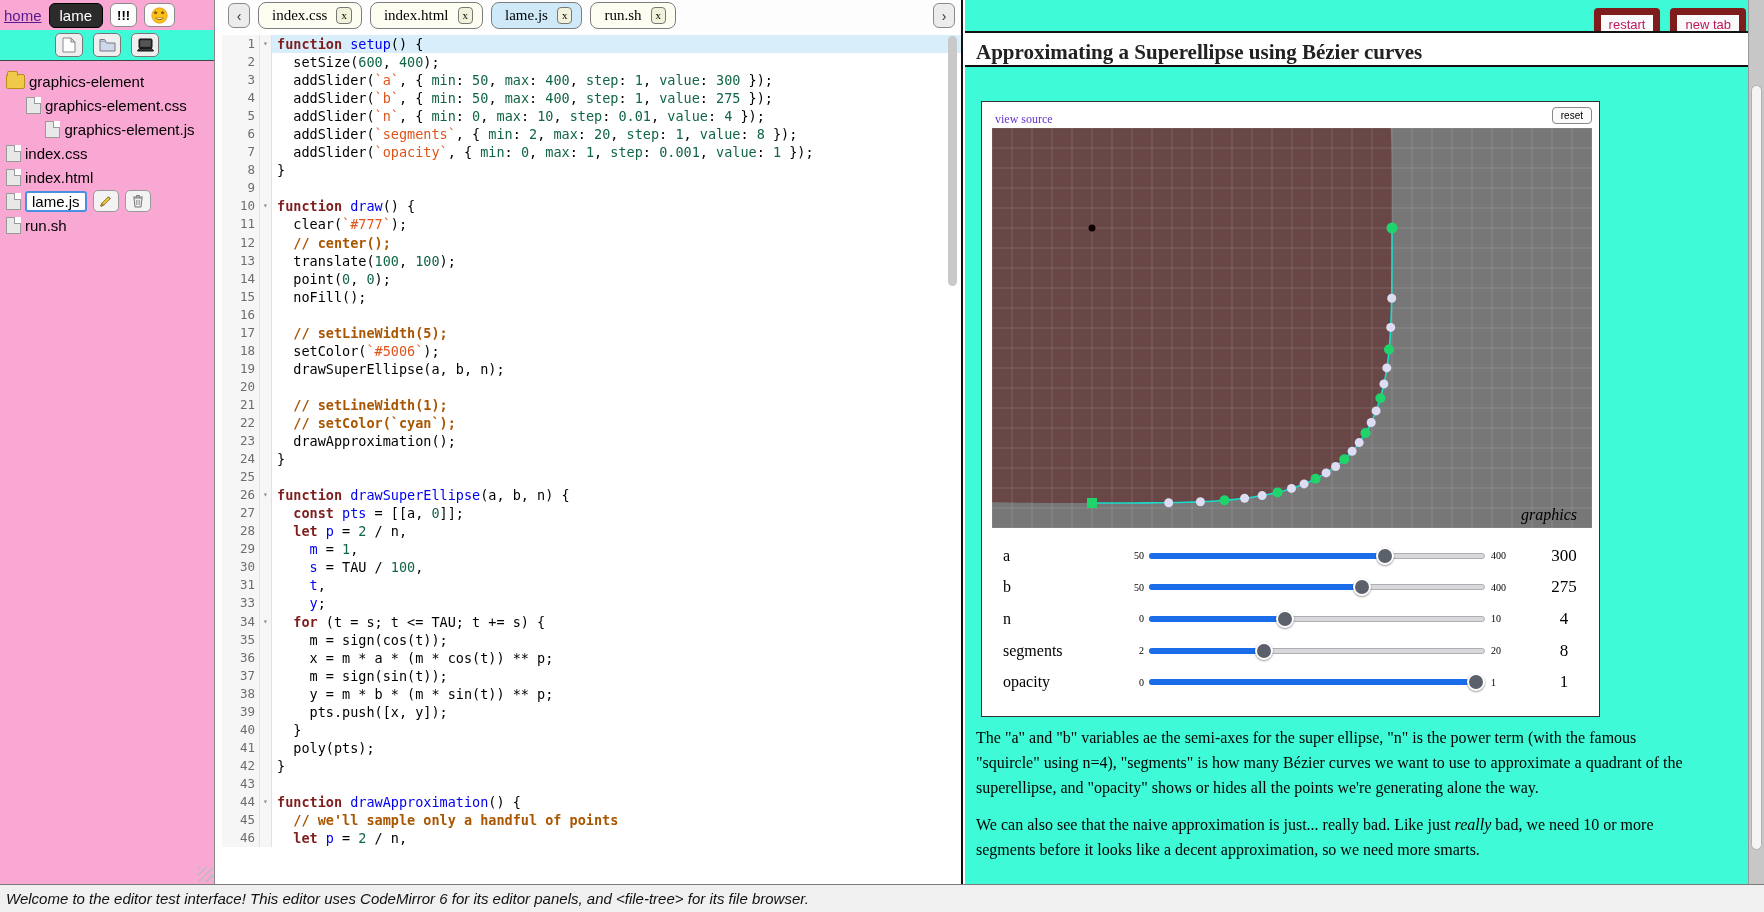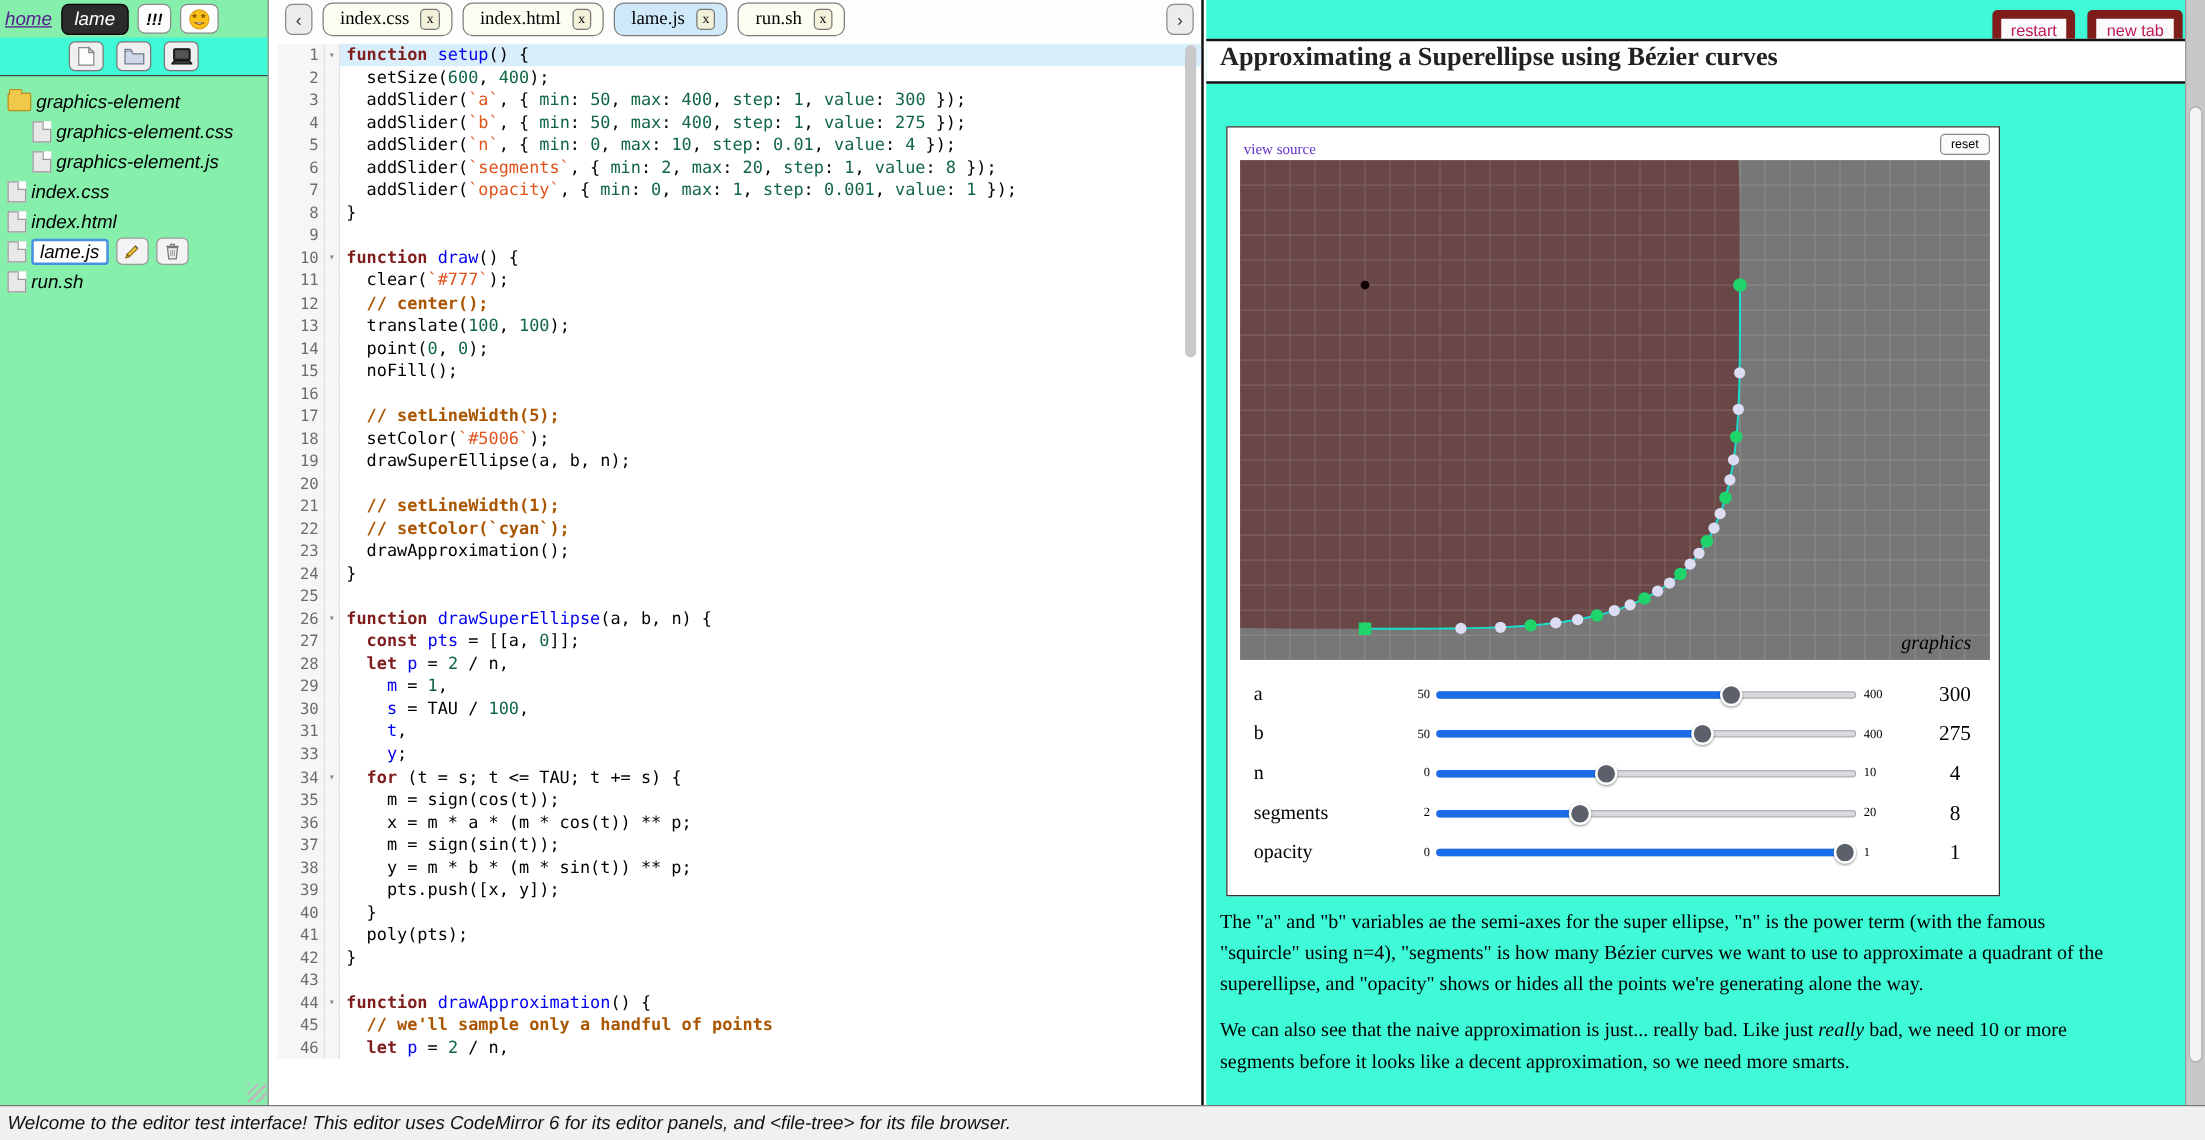--- a/index.html
+++ b/index.html
@@ -2,21 +2,21 @@
 <html><head>
 <meta charset="utf-8">
 <style>
   * { margin:0; padding:0; box-sizing:border-box; }
   html,body { width:1764px; height:912px; overflow:hidden; background:#fff;
               font-family:"Liberation Sans", sans-serif; }
   .app { position:relative; width:1764px; height:912px; }
 
   
   .sidebar { position:absolute; left:0; top:0; width:215px; bottom:28px;
-             background:#86efac; border-right:1px solid #888;font-style:italic; }
+             background:#f9a8d4; border-right:1px solid #888; }
   .side-head { height:30px; display:flex; align-items:center; gap:7px; padding:3px 4px; }
   .home-link { color:#551a8b; text-decoration:underline; font-size:15px; cursor:pointer; }
   .proj-btn { background:#2b2b2b; color:#fff; border-radius:6px; font-size:15px;
               padding:3px 10px; border:1px solid #000; }
   .mini-btn { background:#fdfdfd; border:1px solid #8a8a8a; border-radius:6px;
               font-size:13px; font-weight:bold; padding:2px 6px; min-width:26px;
               display:flex; align-items:center; justify-content:center; height:24px; }
   .side-tools { height:31px; background:var(--teal); border-bottom:1px solid #444;
                 display:flex; align-items:center; gap:10px; padding-left:55px; }
   .tool-btn { width:28px; height:24px; background:#efefef; border:1px solid #777;
@@ -68,21 +68,21 @@
              background:#c9c9c9; border-radius:6px; }
 
   
   :root { --teal:#3ffad6; }
   .preview { position:absolute; left:965px; right:0; top:0; bottom:28px; background:var(--teal); }
   .topbtns { position:absolute; top:8px; right:18px; display:flex; gap:10px; }
   .pbtn { background:#fafafa; border:7px solid #7f1d1d; border-radius:4px; font-size:13px;
           padding:2px 8px; color:#be185d; box-shadow:0 1px 1px rgba(0,0,0,.25);text-align:right; }
   .headbar { position:absolute; left:0; right:16px; top:31px; height:36px; background:#fff;
              border-top:2px solid #111; border-bottom:2px solid #111;
-             display:flex; align-items:flex-start; padding-left:11px; }
+             display:flex; align-items:flex-end; padding-left:11px; }
   .headbar h1 { font-family:"Liberation Serif", serif; font-size:21px; color:#222; }
   .figure { position:absolute; left:16px; top:101px; width:619px; height:616px;
             background:#fff; border:1px solid #333; }
   .viewsrc { position:absolute; left:13px; top:10px; color:#6633cc;
              font-family:Liberation Serif, serif; font-size:12px; }
   .resetbtn { position:absolute; right:7px; top:5px; background:#fafafa; border:1px solid #888;
               border-radius:4px; font-size:10px; padding:2px 8px; }
   .canvas-wrap { position:absolute; left:10px; top:26px; width:600px; height:400px; }
   .glabel { position:absolute; right:22px; top:404px; font-family:"Liberation Serif", serif;
             font-style:italic; font-size:16px; }
@@ -155,21 +155,21 @@
     </div>
     <div class="tree">
         <div class="tree-row" style="padding-left: 0px;">
           <span class="dicon"></span>
           <span>graphics-element</span>
         </div>
         <div class="tree-row" style="padding-left: 20px;">
           <span class="ficon"></span>
           <span>graphics-element.css</span>
         </div>
-        <div class="tree-row" style="padding-left: 20px;">
+        <div class="tree-row" style="padding-left: 20px; justify-content: center;">
           <span class="ficon"></span>
           <span>graphics-element.js</span>
         </div>
         <div class="tree-row" style="padding-left: 0px;">
           <span class="ficon"></span>
           <span>index.css</span>
         </div>
         <div class="tree-row" style="padding-left: 0px;">
           <span class="ficon"></span>
           <span>index.html</span>

